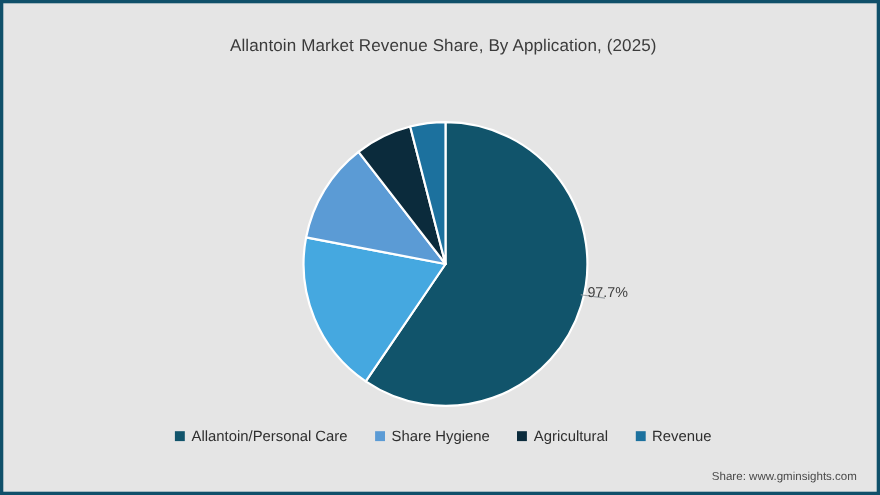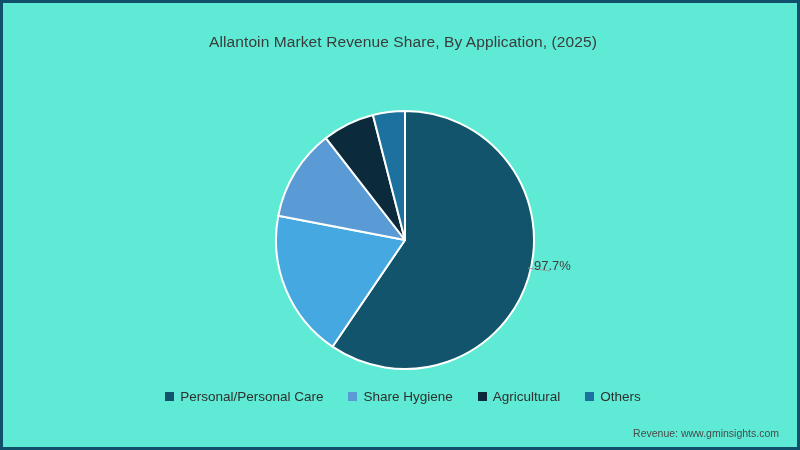--- a/index.html
+++ b/index.html
@@ -86,21 +86,21 @@
     right: 18px;
     top: 424px;
     font-size: 10.5px;
     color: #4a4a4a;
     font-family: "Liberation Sans", sans-serif;
   }
 </style>
 </head>
 <body>
 
-<div id="figure" style="border-color: rgb(16, 80, 106); background: #5eead4; padding-left: 20px;">
+<div id="figure" style="border-color: rgb(16, 80, 106); background: #e5e5e5; padding-left: 20px;">
 
   <div id="chart-title">Allantoin Market Revenue Share, By Application, (2025)</div>
 
   <div id="pie-wrap">
     <svg id="pie-svg" width="800" height="450" viewBox="0 0 800 450">
       <g id="pie-slices">
           <path d="M 402 237 L 402.00 108.00 A 129 129 0 1 1 329.49 343.69 Z" fill="#11546b" stroke="#ffffff" stroke-width="2" stroke-linejoin="round"></path>
           <path d="M 402 237 L 329.49 343.69 A 129 129 0 0 1 275.28 212.83 Z" fill="#45a8e0" stroke="#ffffff" stroke-width="2" stroke-linejoin="round"></path>
           <path d="M 402 237 L 275.28 212.83 A 129 129 0 0 1 322.93 135.07 Z" fill="#5b9bd5" stroke="#ffffff" stroke-width="2" stroke-linejoin="round"></path>
           <path d="M 402 237 L 322.93 135.07 A 129 129 0 0 1 369.92 112.05 Z" fill="#0b2b3c" stroke="#ffffff" stroke-width="2" stroke-linejoin="round"></path>
@@ -111,36 +111,36 @@
         </g>
     </svg>
 
     <div id="slice-label-0">97.7%</div>
   </div>
 
   <div id="legend">
 
     <div class="legend-item">
       <span class="legend-swatch" style="background: rgb(17, 84, 107);"></span>
-      <span class="legend-label">Personal/Personal Care</span>
+      <span class="legend-label">Allantoin/Personal Care</span>
     </div>
 
 
     <div class="legend-item">
       <span class="legend-swatch" style="background: rgb(91, 155, 213);"></span>
       <span class="legend-label">Share Hygiene</span>
     </div>
 
     <div class="legend-item">
       <span class="legend-swatch" style="background: rgb(11, 43, 60);"></span>
       <span class="legend-label">Agricultural</span>
     </div>
 
     <div class="legend-item">
       <span class="legend-swatch" style="background: rgb(28, 113, 158);"></span>
-      <span class="legend-label">Others</span>
+      <span class="legend-label">Revenue</span>
     </div>
 
   </div>
 
-  <div id="source-note">Revenue: www.gminsights.com</div>
+  <div id="source-note">Share: www.gminsights.com</div>
 
 </div>
 
 </body></html>

